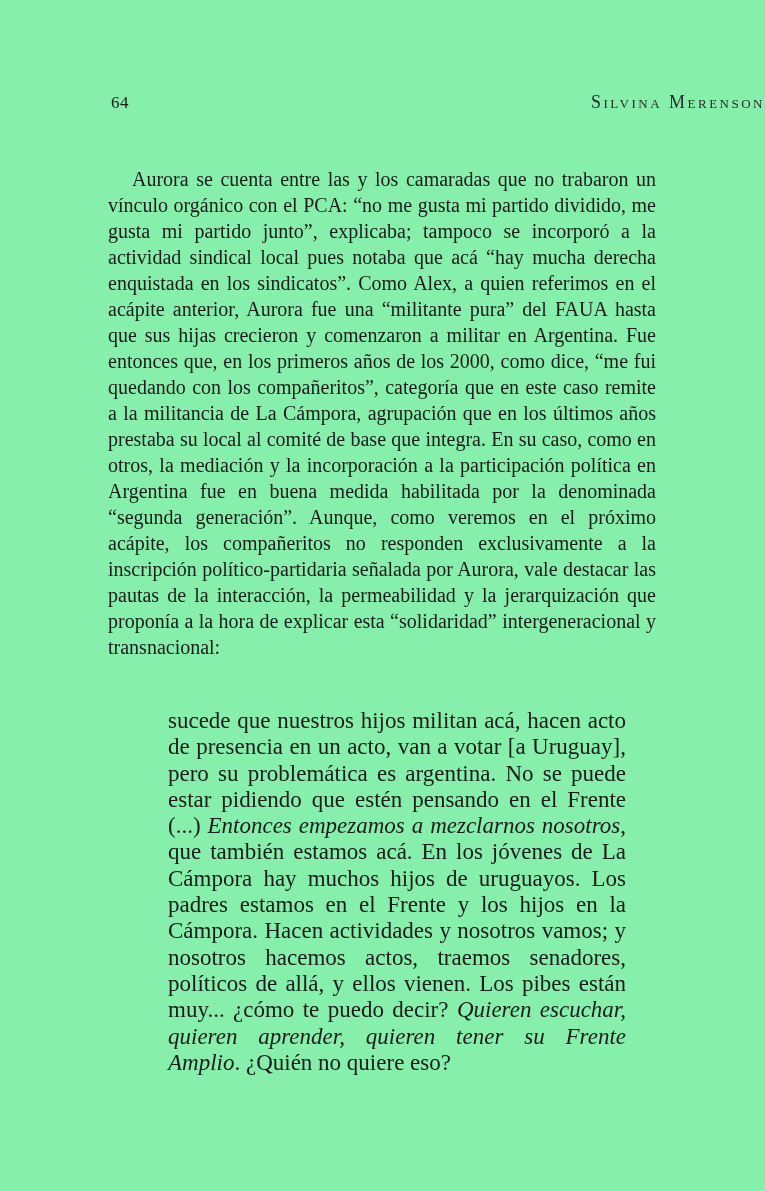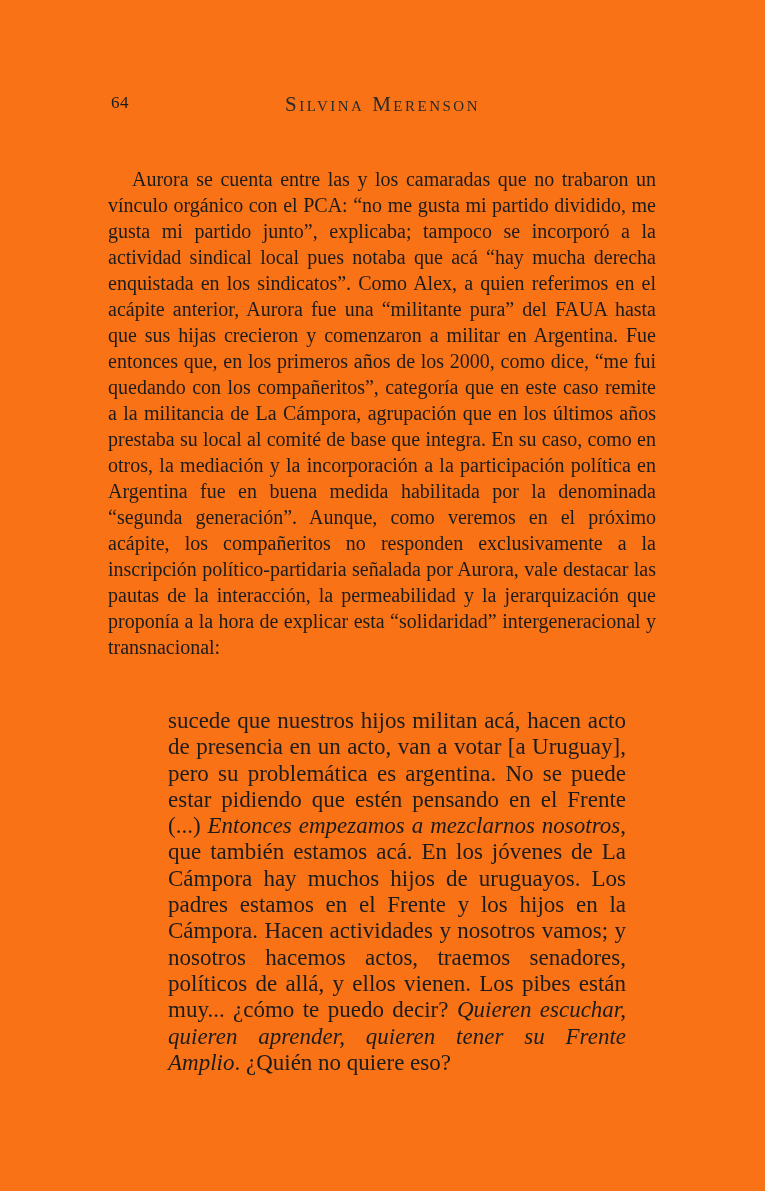--- a/index.html
+++ b/index.html
@@ -4,44 +4,44 @@
 <style>
   html, body {
     margin: 0;
     padding: 0;
     background: #ffffff;
   }
   .page {
     position: relative;
     width: 765px;
     height: 1191px;
-    background: #f97316;
+    background: #86efac;
     color: #1c1c1c;
     font-family: "Liberation Serif", serif;
     overflow: hidden;
   }
   .running-head {
     position: absolute;
     top: 92px;
     left: 0;
     width: 100%;
     height: 24px;
   }
   .page-number {
     position: absolute;
     left: 111px;
     top: 1px;
     font-size: 17px;
     letter-spacing: 0.5px;
   }
   .running-title {
     width: 100%;
-    text-align: center;
+    text-align: right;
     font-variant: small-caps;
-    font-size: 21px;
+    font-size: 18px;
     letter-spacing: 2.5px;
     color: #2a2a2a;
   }
   .body-block {
     position: absolute;
     left: 108px;
     top: 166px;
     width: 548px;
   }
   .paragraph {

